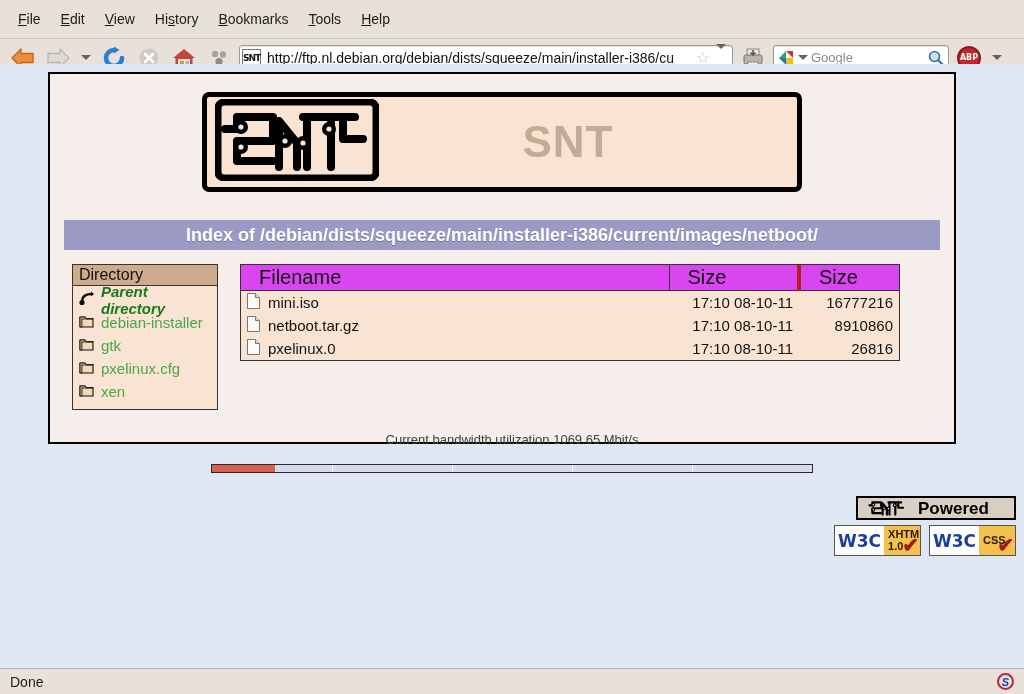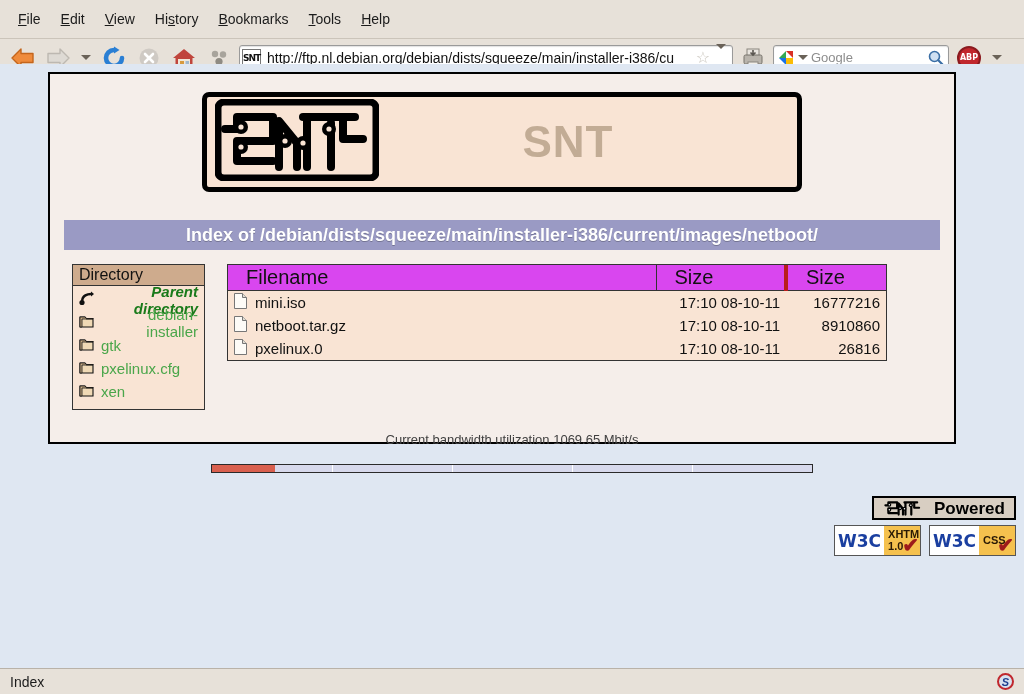--- a/index.html
+++ b/index.html
@@ -97,33 +97,33 @@
     margin: 28px 14px 0; height: 30px; background: #9a9ac4;
     color: #fff; font-size: 18px; font-weight: bold;
     display: flex; align-items: center; justify-content: center;
     text-shadow: 0 1px 0 rgba(0,0,0,.25);
   }
 
   .panes { display: flex; align-items: flex-start; margin: 14px 0 0 22px; }
 
   
   .dirpane {
-    width: 133px; background: #f9e4d4; border: 1px solid #333;
+    width: 146px; background: #f9e4d4; border: 1px solid #333;
     flex: 0 0 auto;
   }
   .dirhead {
     background: #ceab8d; color: #111; font-size: 16px;
     padding: 1px 6px; border-bottom: 1px solid #333;
   }
   .dirlist { padding: 2px 0 6px 0; }
   .dirrow {
     display: flex; align-items: center; gap: 6px;
     padding: 1px 6px; height: 23px;
   }
-  .dirrow a { font-size: 15px; color: #4aa64a; text-decoration: none; text-align: right; }
+  .dirrow a { font-size: 15px; color: #4aa64a; text-decoration: none; }
   .dirrow.parent a { color: #1a7a1a; font-weight: bold; font-style: italic; }
 
   
   .filepane {
     margin-left: 22px; width: 660px; background: #f9e4d4;
     border: 1px solid #333; flex: 0 0 auto;
   }
   table.files { width: 100%; border-collapse: collapse; }
   table.files th {
     background: #d946ef; color: #111; font-size: 20px; font-weight: normal;
@@ -147,21 +147,21 @@
     position: absolute; left: 211px; top: 400px; width: 602px; height: 9px;
     background: #d7d9ec; border: 1px solid #2a2a2a;
   }
   .bw-fill { height: 100%; background: #d9604f; }
   .bw-tick { position: absolute; top: 0; width: 1px; height: 100%; background: #fff; }
 
   
   .badges { position: absolute; right: 8px; top: 432px; width: 182px; }
   .snt-powered {
     display: flex; align-items: center; height: 24px; background: #d8cec2;
-    border: 2px solid #000; width: 144px; margin-left: auto;
+    border: 2px solid #000; width: 160px; margin-left: auto;
   }
   .snt-powered .sp-text {
     font-size: 17px; font-weight: bold; color: #000; line-height: 1;
     padding-left: 2px; font-family: "Liberation Sans", sans-serif;
   }
   .w3c-row { display: flex; gap: 8px; margin-top: 5px; justify-content: flex-end; }
   .w3c-badge {
     display: flex; height: 31px; border: 1px solid #555; position: relative;
     overflow: hidden; background: #fff;
   }
@@ -512,17 +512,17 @@
         <span class="w3c-left">W3C</span>
         <span class="w3c-right">CSS</span>
         <span class="w3c-check">✔</span>
       </div>
     </div>
   </div>
 
 </div>
 
 <div class="statusbar">
-  <span>Index</span>
+  <span>Done</span>
   <span class="status-right">
     <span class="noscript">S</span>
   </span>
 </div>
 
 </body></html>

